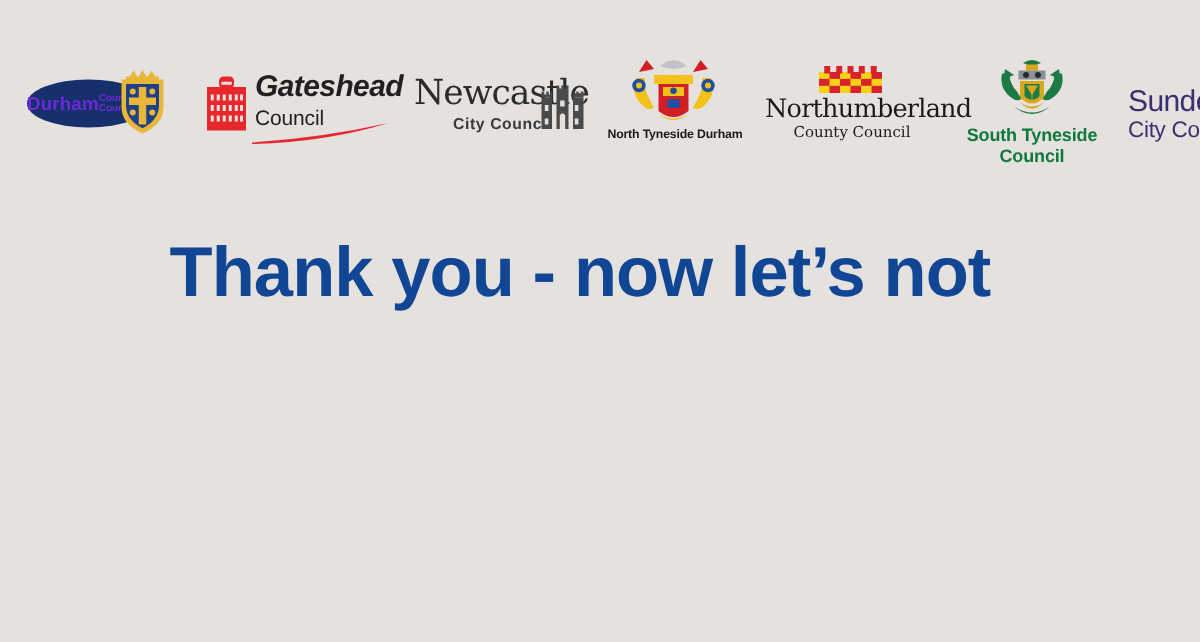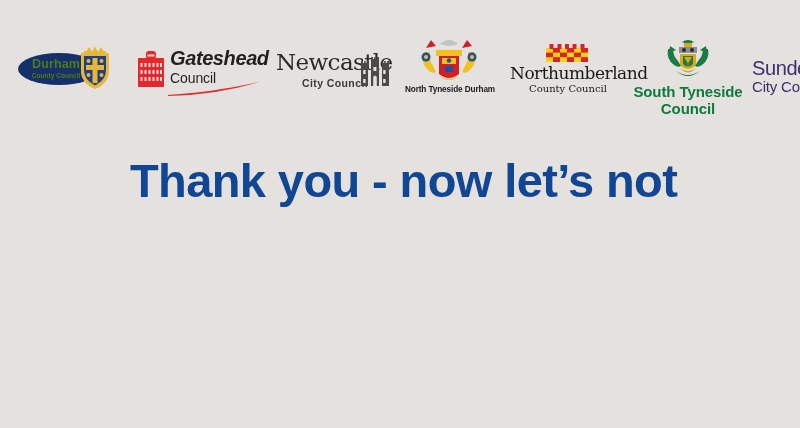--- a/index.html
+++ b/index.html
@@ -46,26 +46,25 @@
     left: 2px; top: 14px;
     width: 82px; height: 32px;
     border-radius: 50%;
     background: #16306B;
   }
   .durham-text {
     position: absolute;
     left: 2px; top: 14px;
     width: 76px; height: 32px;
     display: flex;
-    flex-direction: column;
+    flex-direction: row;
     align-items: center;
     justify-content: center;
-    color: #4d7c0f;
+    color: #6d28d9;
     line-height: 1;
-    text-align: center;
   }
   .durham-name { font-size: 12.5px; font-weight: bold; letter-spacing: .1px; }
   .durham-sub  { font-size: 6.6px; font-weight: bold; margin-top: 2px; }
   .durham-crest {
     position: absolute;
     left: 62px; top: 6px;
     width: 34px; height: 46px;
   }
 
   
@@ -117,38 +116,38 @@
   .numb-sub {
     position: absolute; left: 0; top: 45px; width: 116px; text-align: center;
     font-family: "DejaVu Serif", serif; font-size: 10px; color: #1A1A1A;
   }
 
   
   .logo-southtyneside { width: 116px; height: 64px; margin-left: 4px; }
   .st-crest { position: absolute; left: 36px; top: 0px; width: 44px; height: 44px; }
   .st-text {
     position: absolute; left: 0; top: 46px; width: 116px; text-align: center;
-    font-size: 15px; font-weight: bold; color: #0F7A3D; letter-spacing: -.1px;
+    font-size: 12px; font-weight: bold; color: #0F7A3D; letter-spacing: -.1px;
   }
 
   
   .logo-sunderland { width: 104px; height: 62px; margin-left: 6px; }
   .sund-name {
     position: absolute; left: 0; top: 20px;
     font-size: 20px; color: #3B3070; letter-spacing: -.4px; line-height: 1;
   }
   .sund-sub {
     position: absolute; left: 0; top: 41px;
     font-size: 15px; color: #3B3070; letter-spacing: -.2px; line-height: 1;
   }
 
   
   #headline {
     position: absolute;
-    left: 130px;
+    left: 113px;
     top: 150px;
     width: 600px;
     color: #114694;
     font-size: 47px;
     font-weight: bold;
     line-height: 1.32;
     letter-spacing: -0.6px;
   }
   .hl-line { display: block; white-space: nowrap; }
 </style>

